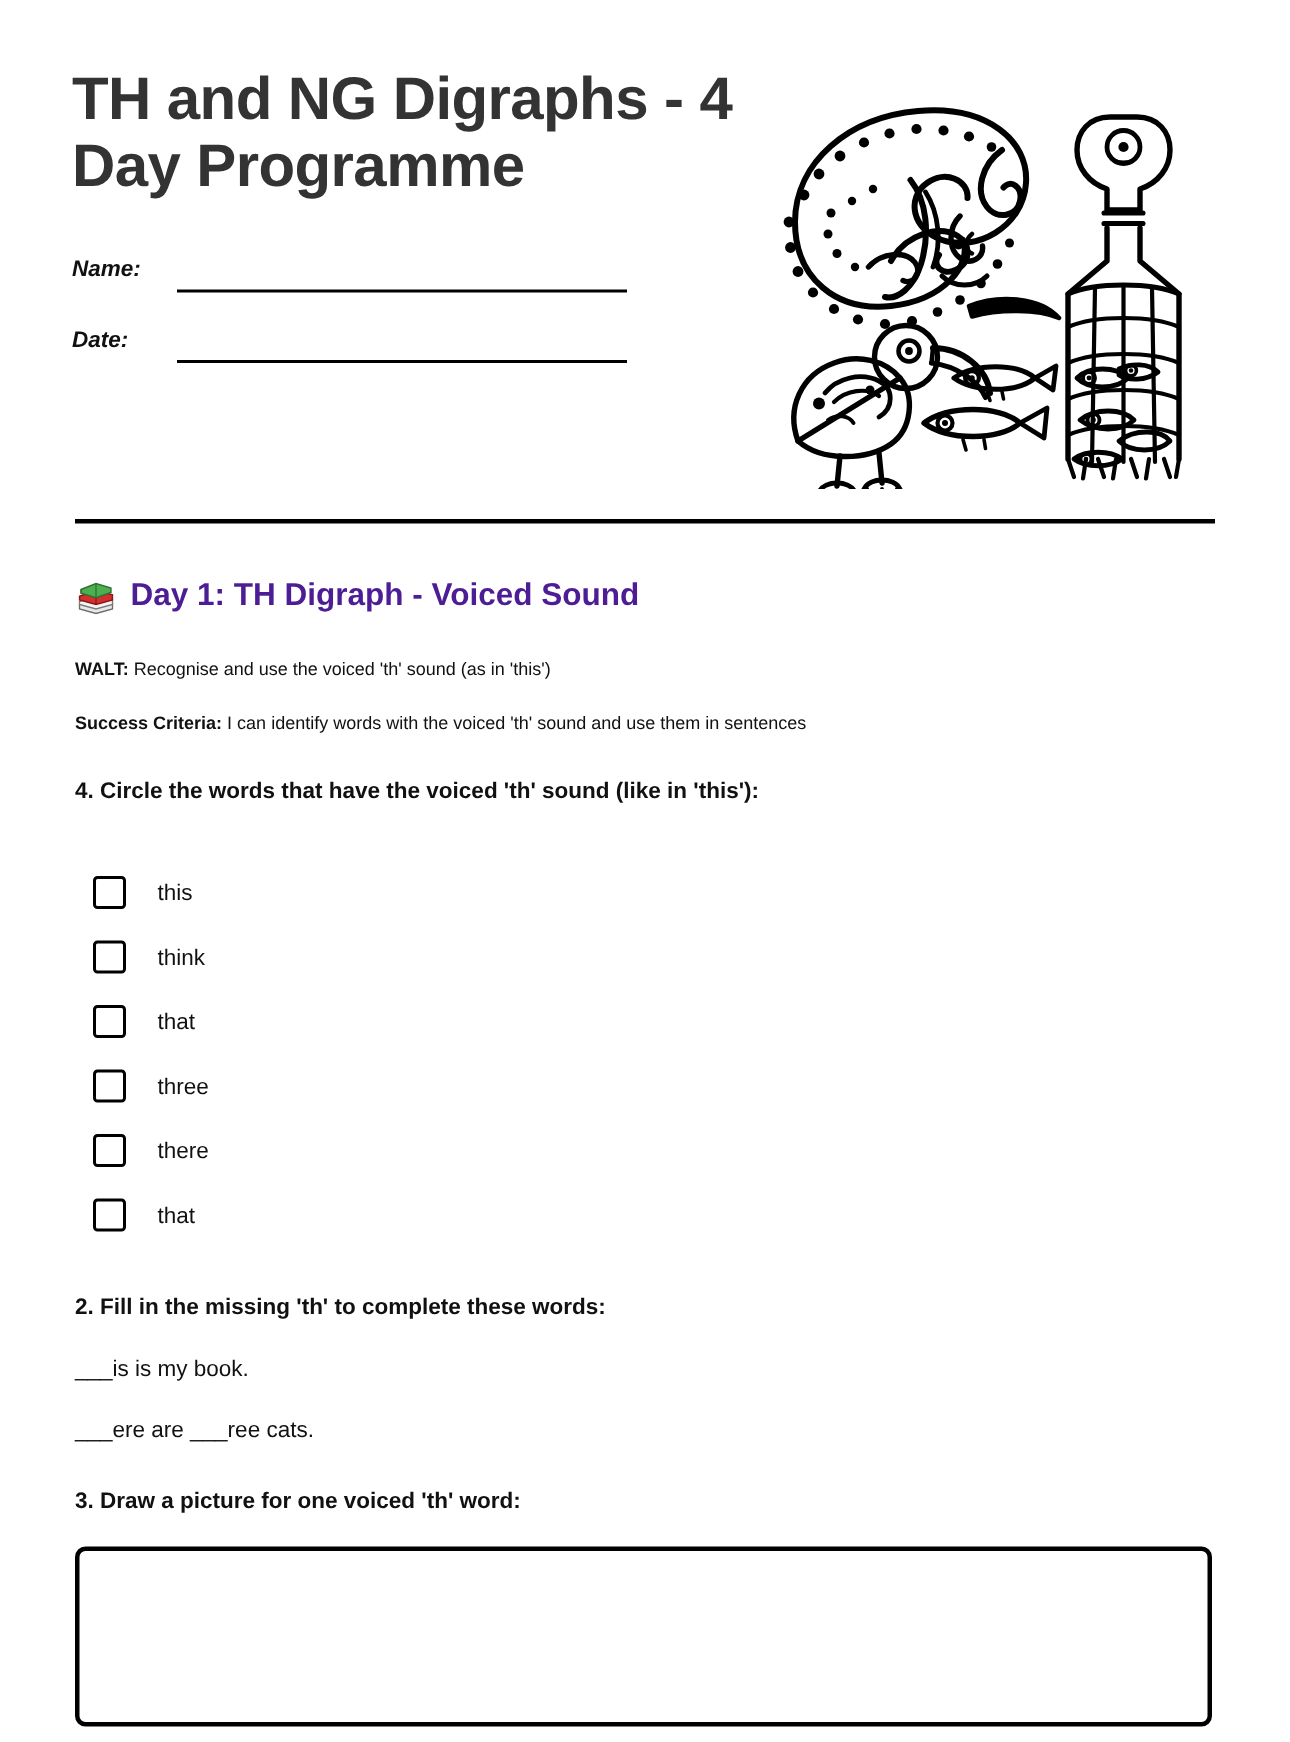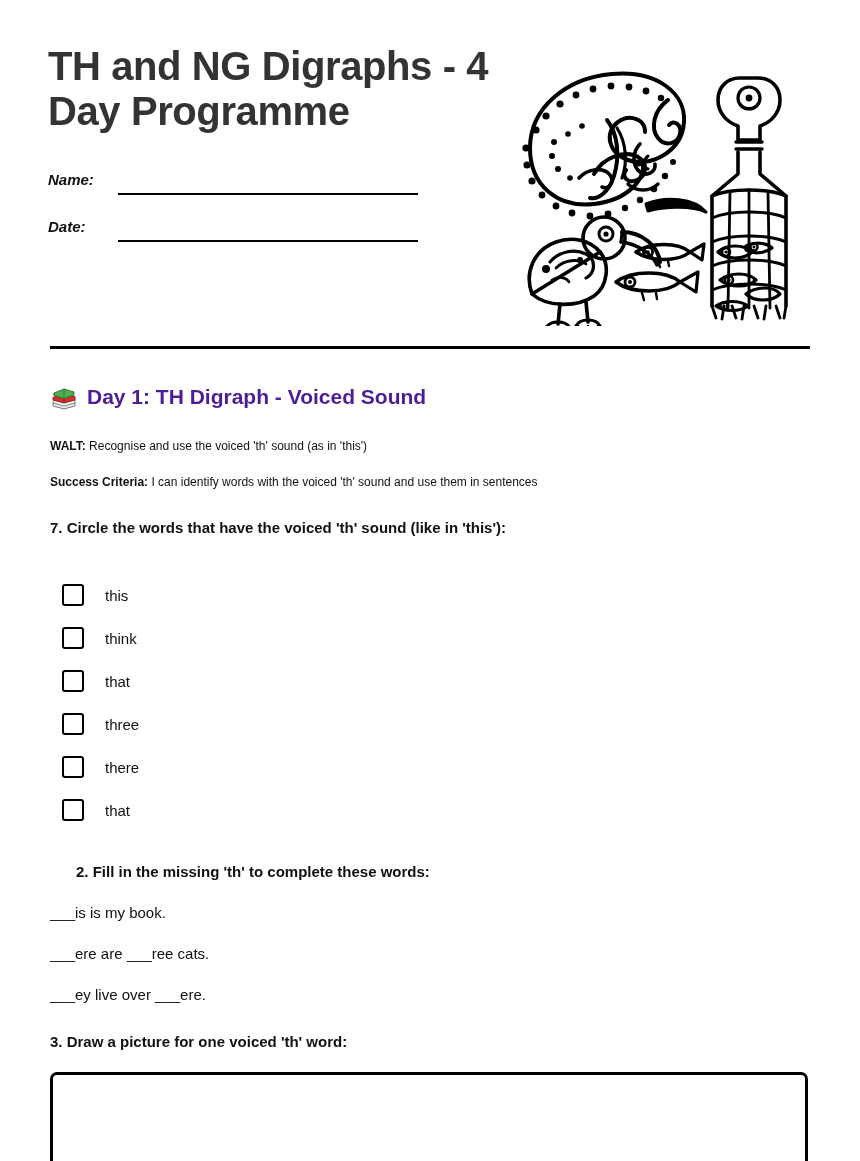--- a/index.html
+++ b/index.html
@@ -142,21 +142,21 @@
     border-radius: 3px;
     background: #ffffff;
     box-sizing: border-box;
   }
   .checkbox-label {
     margin-left: 21px;
     font-size: 15px;
     color: #111111;
   }
 
-  .fill-heading { margin-top: 31px; margin-left: 26px; }
+  .fill-heading { margin-top: 31px; }
   .fill-line {
     font-size: 15px;
     margin: 24px 0 0 0;
     color: #111111;
   }
   .draw-heading { margin-top: 30px; }
 
   .draw-box {
     margin-top: 22px;
     width: 758px;
@@ -354,21 +354,21 @@
     <p class="meta-line">
       <span class="lead">WALT:</span>
       <span>Recognise and use the voiced 'th' sound (as in 'this')</span>
     </p>
 
     <p class="meta-line">
       <span class="lead">Success Criteria:</span>
       <span>I can identify words with the voiced 'th' sound and use them in sentences</span>
     </p>
 
-    <p class="q-heading q1-heading">7. Circle the words that have the voiced 'th' sound (like in 'this'):</p>
+    <p class="q-heading q1-heading">4. Circle the words that have the voiced 'th' sound (like in 'this'):</p>
 
     <ul class="checkbox-list">
       <li class="checkbox-item">
         <span class="checkbox"></span>
         <span class="checkbox-label">this</span>
       </li>
       <li class="checkbox-item">
         <span class="checkbox"></span>
         <span class="checkbox-label">think</span>
       </li>
@@ -386,19 +386,18 @@
       </li>
       <li class="checkbox-item">
         <span class="checkbox"></span>
         <span class="checkbox-label">that</span>
       </li>
     </ul>
 
     <p class="q-heading fill-heading">2. Fill in the missing 'th' to complete these words:</p>
     <p class="fill-line">___is is my book.</p>
     <p class="fill-line">___ere are ___ree cats.</p>
-    <p class="fill-line">___ey live over ___ere.</p>
 
     <p class="q-heading draw-heading">3. Draw a picture for one voiced 'th' word:</p>
     <div class="draw-box"></div>
 
   </div>
 </div>
 
 </body></html>

